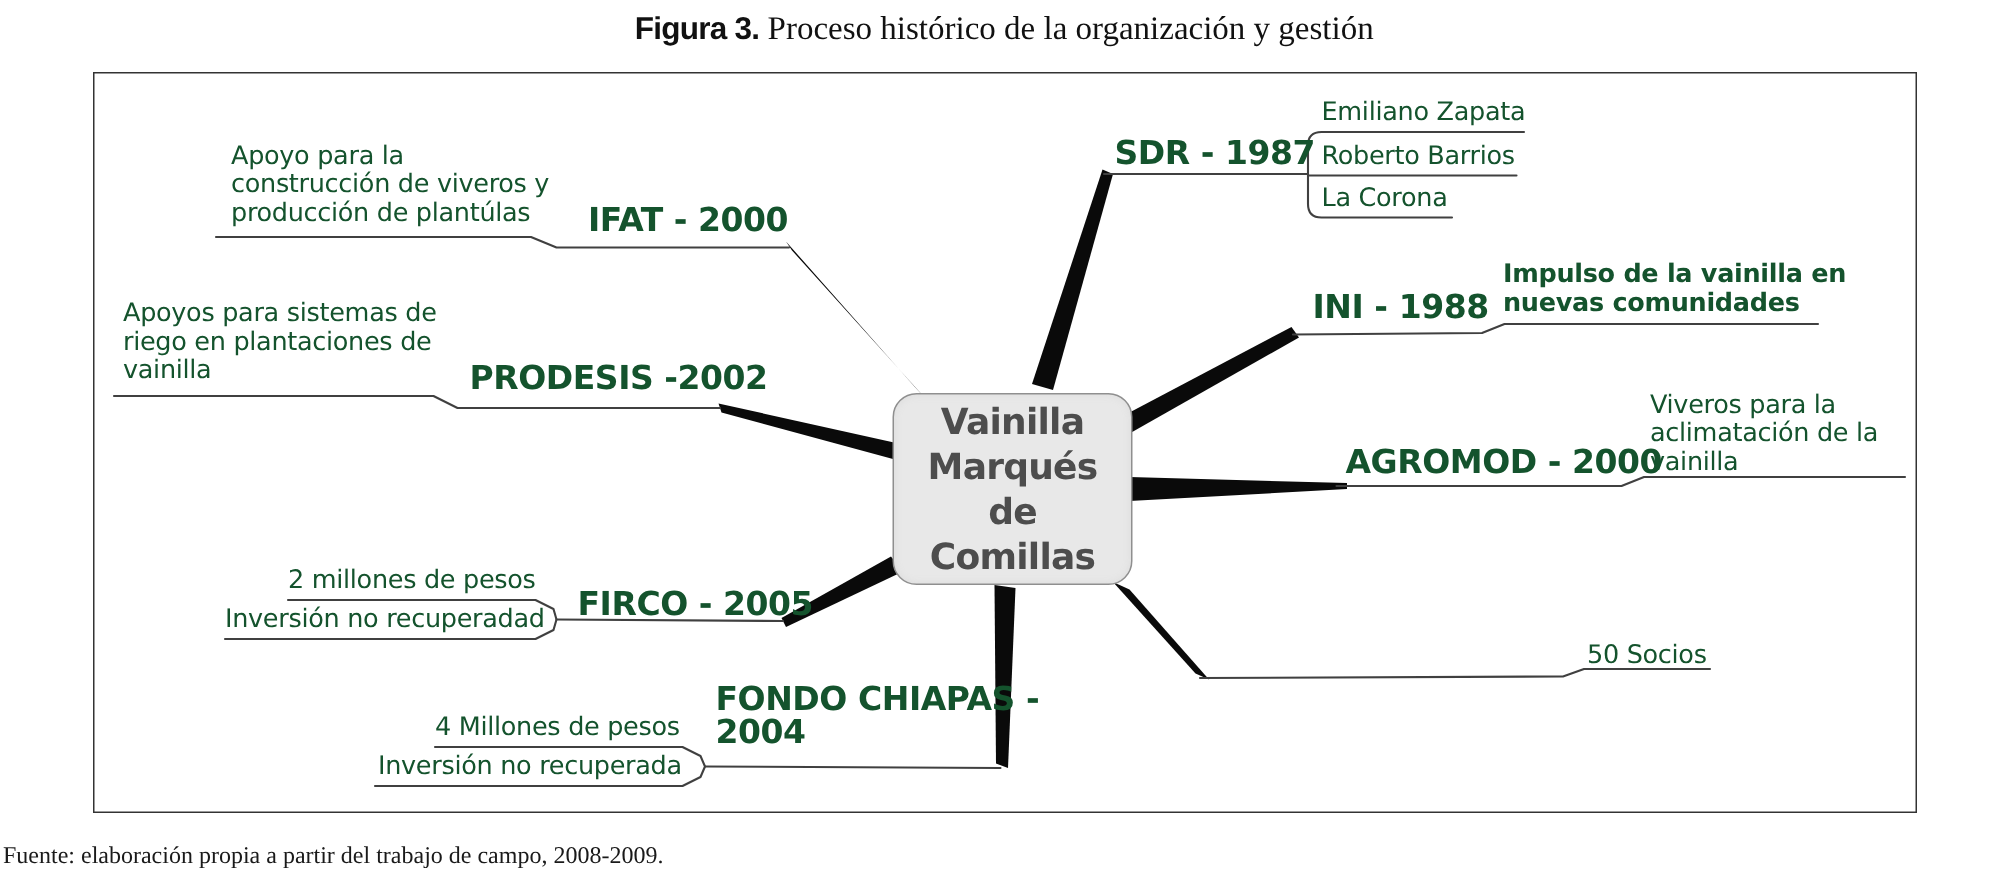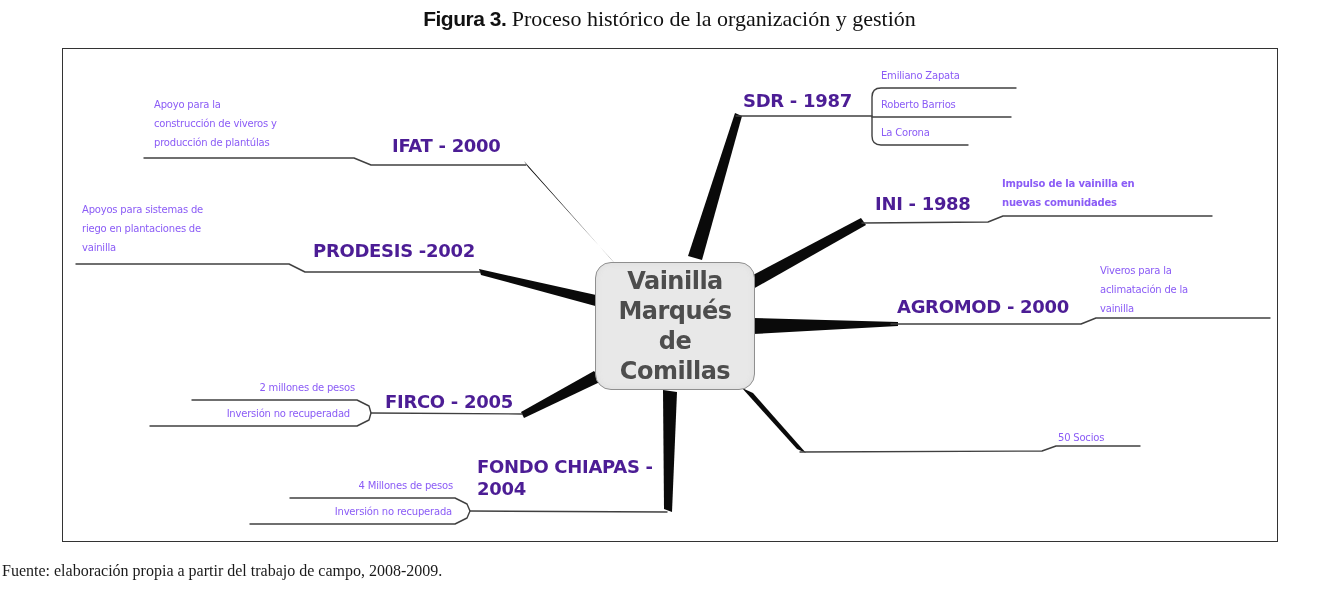--- a/index.html
+++ b/index.html
@@ -3,22 +3,22 @@
 <meta charset="utf-8">
 <style>
   html,body{margin:0;padding:0;background:#fff;}
   #stage{position:relative;width:1339px;height:594px;background:#fff;overflow:hidden;
          font-family:"DejaVu Sans","Liberation Sans",sans-serif;}
   .title{position:absolute;top:6px;left:0;width:100%;text-align:center;color:#111;}
   .title .t-bold{font-family:"Liberation Sans",sans-serif;font-weight:bold;font-size:21px;letter-spacing:-0.5px;}
   .title .t-serif{font-family:"Liberation Serif",serif;font-size:22px;}
   .frame{position:absolute;left:62px;top:48px;width:1214px;height:492px;border:1px solid #333;background:#fff;}
   svg.lines{position:absolute;left:0;top:0;pointer-events:none;}
-  .lbl{position:absolute;font-weight:bold;font-size:18px;color:#4c1d95;letter-spacing:-0.3px;white-space:nowrap;}
-  .note{position:absolute;font-size:10px;color:#8b5cf6;letter-spacing:-0.2px;white-space:nowrap;line-height:19px;}
+  .lbl{position:absolute;font-weight:bold;font-size:22px;color:#14532d;letter-spacing:-0.3px;white-space:nowrap;}
+  .note{position:absolute;font-size:17px;color:#14532d;letter-spacing:-0.2px;white-space:nowrap;line-height:19px;}
   .ml{white-space:pre-line;}
   .ral{text-align:right;}
   .node{position:absolute;left:595px;top:262px;width:158px;height:126px;border:1.6px solid #8f8f8f;
         border-radius:16px;background:#e8e8e8;box-shadow:inset 0 0 6px #dcdcdc;
         display:flex;align-items:center;justify-content:center;text-align:center;}
   .node .node-text{font-weight:bold;font-size:24px;line-height:30px;color:#4d4d4d;white-space:pre-line;letter-spacing:-0.5px;}
   .caption{position:absolute;left:2px;top:562px;font-family:"Liberation Serif",serif;font-size:16px;color:#1a1a1a;}
 </style>
 </head>
 <body>

